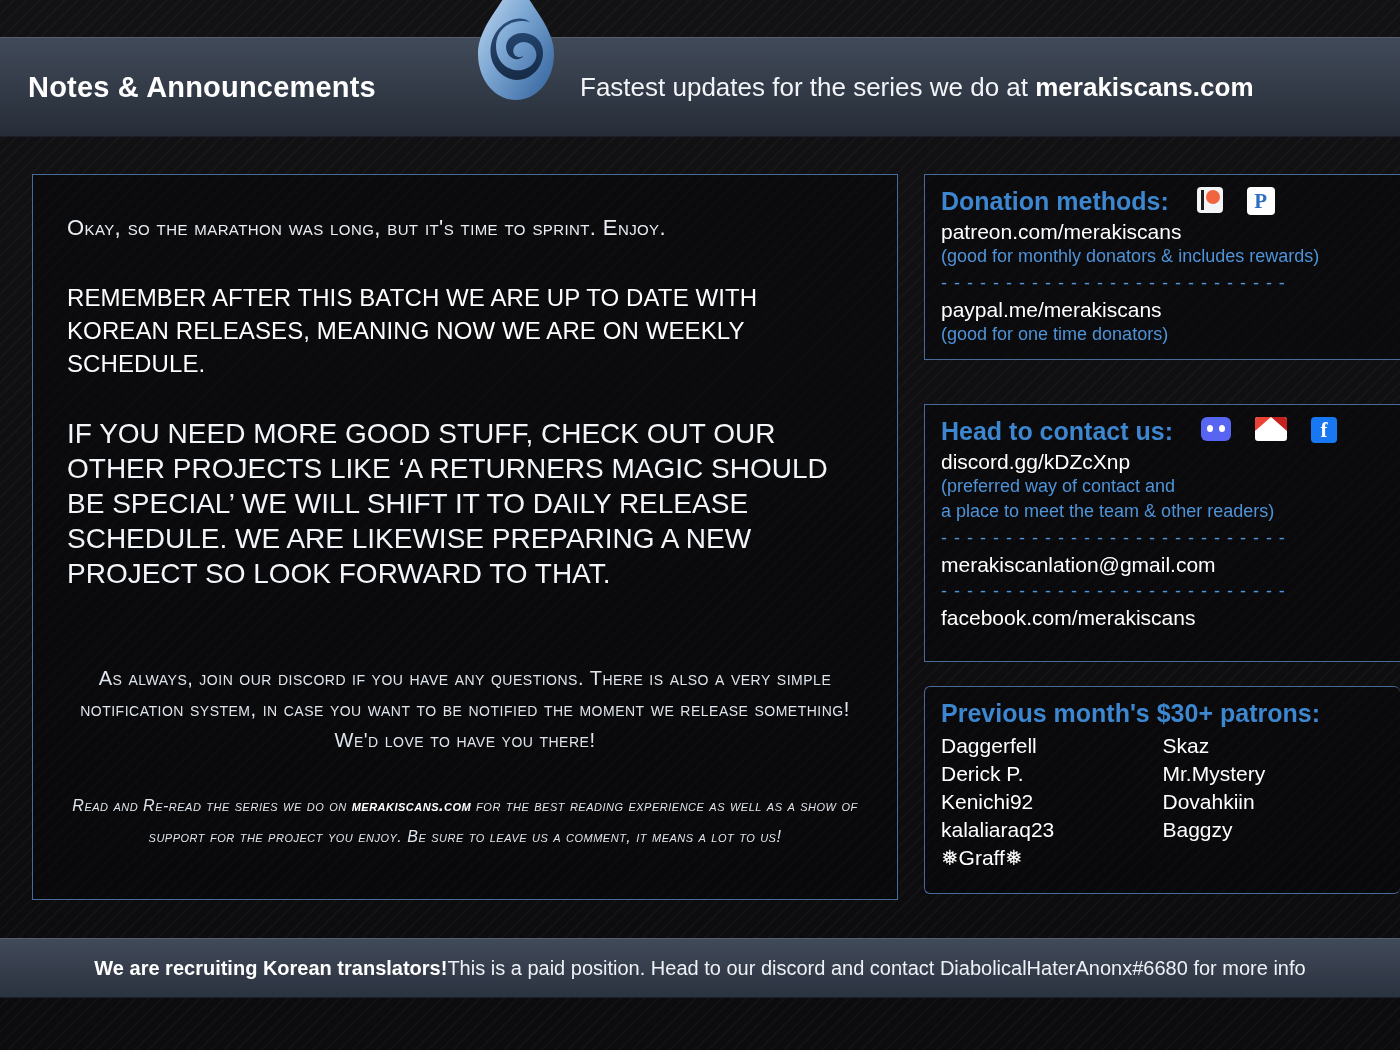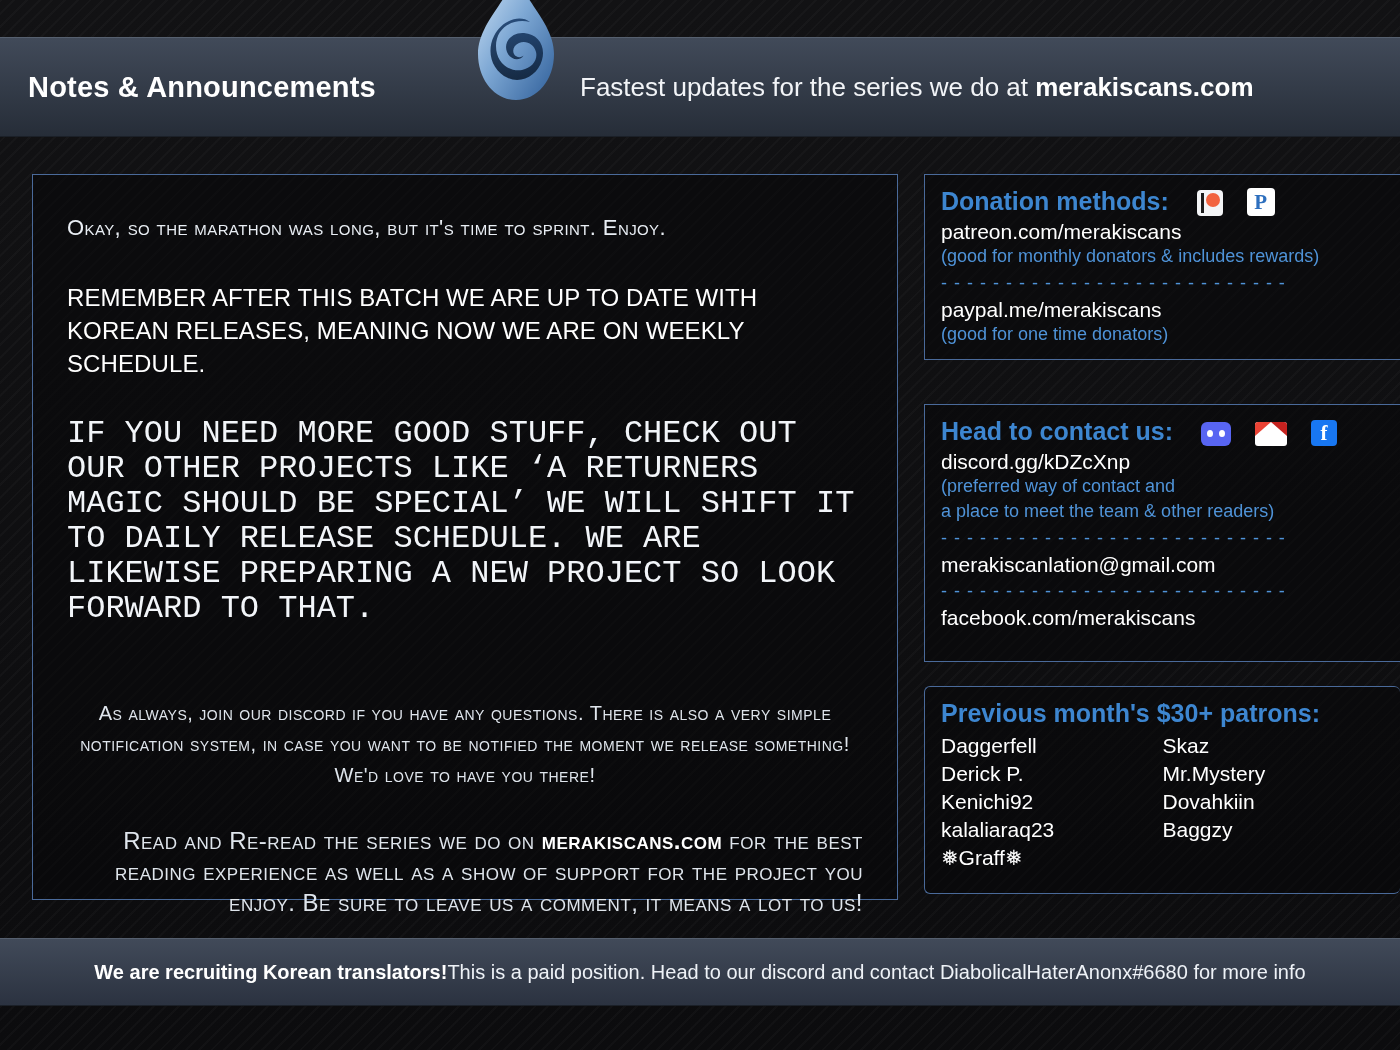--- a/index.html
+++ b/index.html
@@ -62,52 +62,53 @@
     letter-spacing: 0.4px;
   }
   .block-caps {
     margin-top: 40px;
     font-size: 24px; line-height: 33px;
     color: #ffffff; text-transform: uppercase;
     letter-spacing: 0.1px;
   }
   .block-caps2 {
     margin-top: 36px;
-    font-size: 32px; line-height: 35px;
-    color: #f2f5f9; text-transform: uppercase; font-family: Liberation Mono, monospace;
+    font-size: 28px; line-height: 35px;
+    color: #f2f5f9; text-transform: uppercase;
   }
   .center-block {
     margin-top: 72px;
     text-align: center;
     font-size: 20px; line-height: 31px;
     color: #dfe5ec; font-variant: small-caps;
     letter-spacing: 0.5px;
   }
   .center-block2 {
     margin-top: 34px;
-    text-align: right;
-    font-size: 24px; line-height: 31px;
+    text-align: center;
+    font-size: 16px; line-height: 31px;
     color: #dfe5ec; font-variant: small-caps;
     letter-spacing: 0.5px;
+    font-style: italic;
   }
   .center-block2 b { font-weight: bold; color: #ffffff; }
 
   
   .card {
     position: absolute; left: 924px;
     width: 476px;
     border-top: 1px solid #4a6a9a;
     border-bottom: 1px solid #4a6a9a;
     border-left: 1px solid #4a6a9a;
     background: rgba(8,8,10,0.55);
     padding: 12px 16px 14px 16px;
   }
   .card-title {
     font-size: 25px; font-weight: bold; color: #3d86d0;
-    display: flex; align-items: flex-end; gap: 24px;
+    display: flex; align-items: flex-start; gap: 24px;
     white-space: nowrap;
   }
   .card-title .t { margin-right: 4px; }
   .val { font-size: 21px; color: #ffffff; margin-top: 4px; }
   .note { font-size: 18px; color: #4f93d8; line-height: 25px; }
   .dashes {
     font-size: 18px; color: #4f93d8; letter-spacing: 1px;
     margin: 4px 0 2px 0; overflow: hidden; white-space: nowrap;
   }
 
@@ -166,21 +167,21 @@
   }
   .ico-fb {
     width: 26px; height: 26px; border-radius: 4px; background: #1877f2;
     color: #ffffff; font-weight: bold; font-size: 21px;
     font-family: "Liberation Serif", serif; line-height: 1;
   }
 
   
   .footer {
     position: absolute; left: 0; top: 938px;
-    width: 1400px; height: 68px;
+    width: 1400px; height: 60px;
     background: linear-gradient(180deg, #414a59 0%, #2b3240 100%);
     border-top: 1px solid #56606f;
     border-bottom: 1px solid #1b2028;
     display: flex; align-items: center; justify-content: center;
   }
   .footer-text {
     font-size: 20px; color: #eef2f7; white-space: nowrap;
   }
   .footer-text b { font-weight: bold; color: #ffffff; }
 </style>

